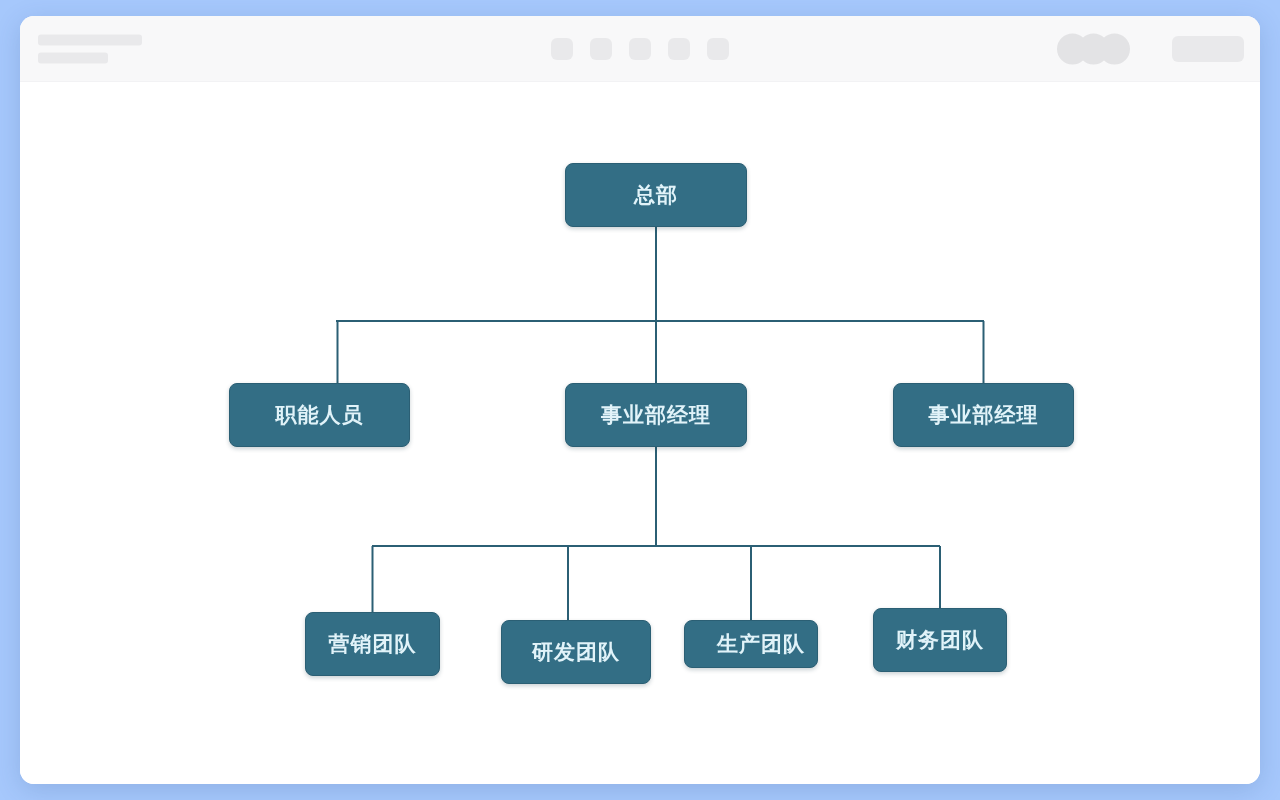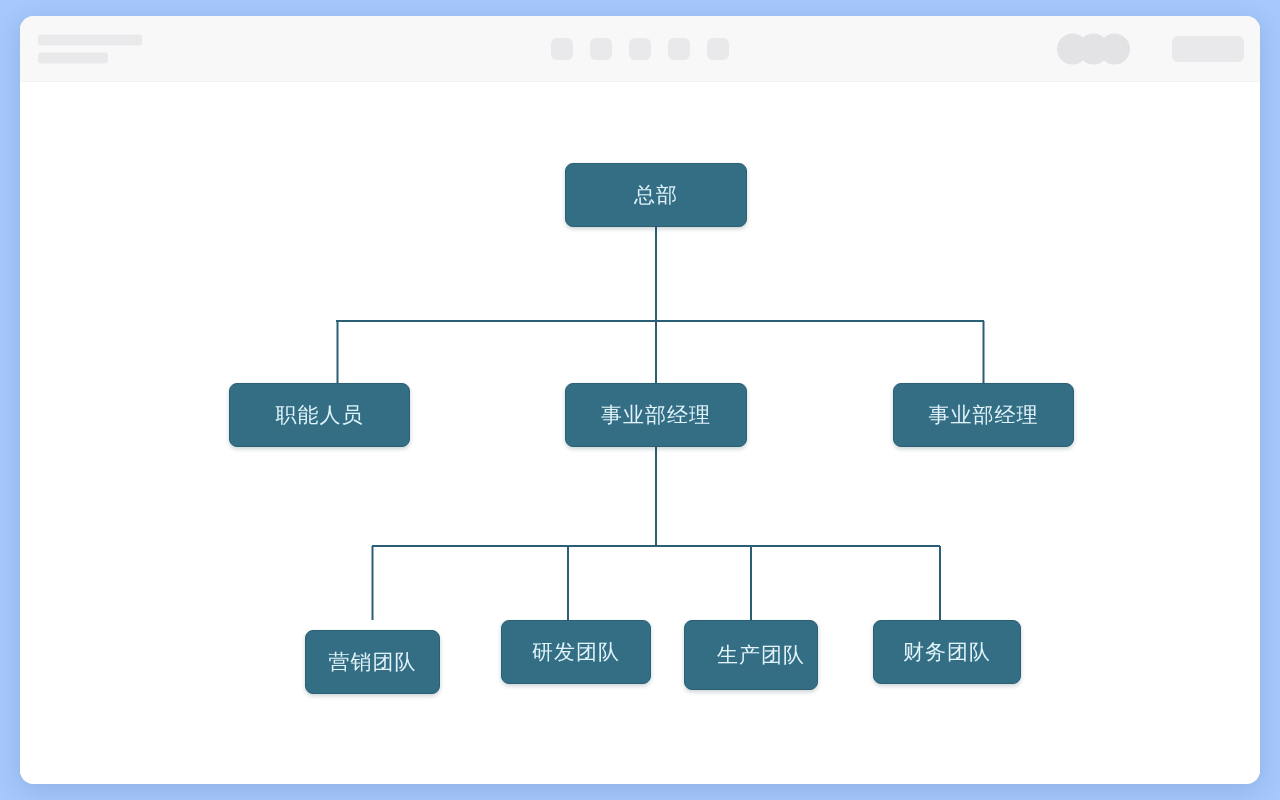--- a/index.html
+++ b/index.html
@@ -23,20 +23,21 @@
   .window {
     position: absolute;
     left: 20px;
     top: 16px;
     width: 1240px;
     height: 768px;
     background: #ffffff;
     border-radius: 14px;
     overflow: hidden;
     box-shadow: 0 6px 26px rgba(40, 70, 130, 0.18);
+    font-weight: bold;
   }
 
   
   .titlebar {
     position: relative;
     height: 66px;
     background: #f8f8f9;
     border-bottom: 1px solid #f2f2f4;
   }
 
@@ -174,27 +175,27 @@
         </div>
         <div class="node" style="left: 209px; top: 301px; width: 181px; height: 64px;">
           <span>职能人员</span>
         </div>
         <div class="node" style="left: 545px; top: 301px; width: 182px; height: 64px;">
           <span>事业部经理</span>
         </div>
         <div class="node" style="left: 873px; top: 301px; width: 181px; height: 64px;">
           <span>事业部经理</span>
         </div>
-        <div class="node" style="left: 285px; top: 548px; width: 135px; height: 64px;">
+        <div class="node" style="left: 285px; top: 530px; width: 135px; height: 64px;">
           <span>营销团队</span>
         </div>
         <div class="node" style="left: 481px; top: 538px; width: 150px; height: 64px;">
           <span>研发团队</span>
         </div>
-        <div class="node" style="left: 664px; top: 538px; width: 134px; height: 70px; padding-left: 20px;">
+        <div class="node" style="left: 664px; top: 538px; width: 134px; height: 48px; padding-left: 20px;">
           <span>生产团队</span>
         </div>
-        <div class="node" style="left: 853px; top: 538px; width: 148px; height: 64px;">
+        <div class="node" style="left: 853px; top: 526px; width: 134px; height: 64px;">
           <span>财务团队</span>
         </div>
       </div>
   </div>
 </div>
 
 </body></html>

